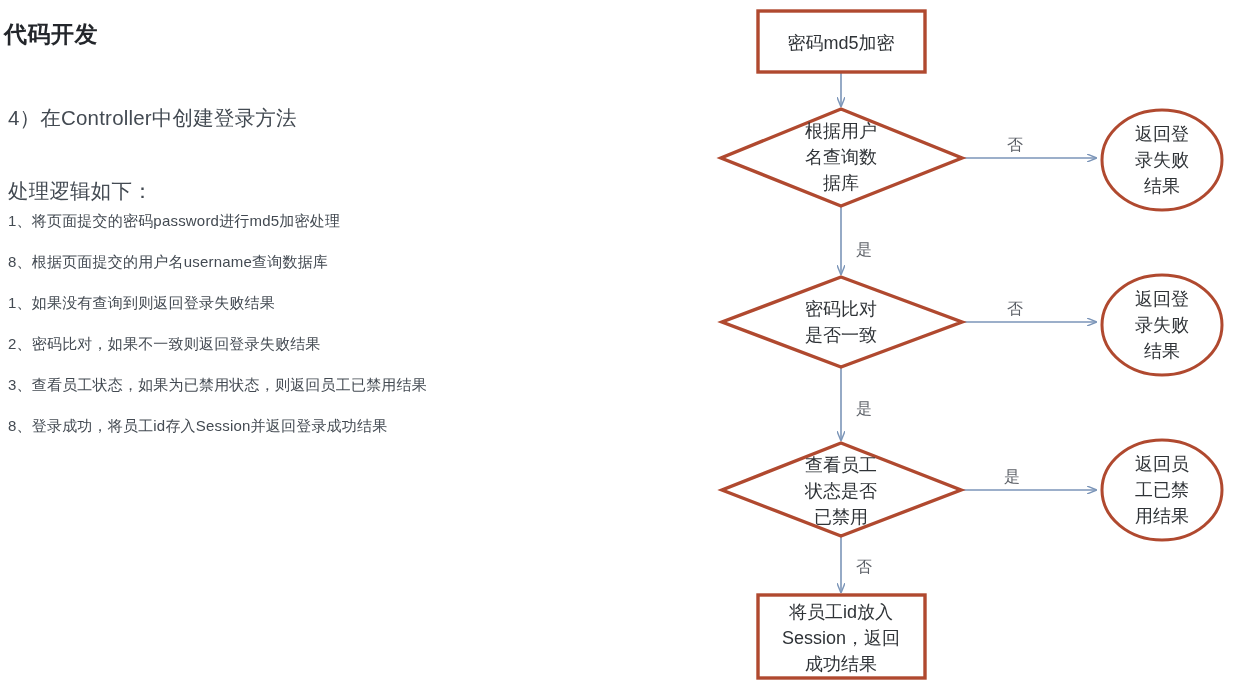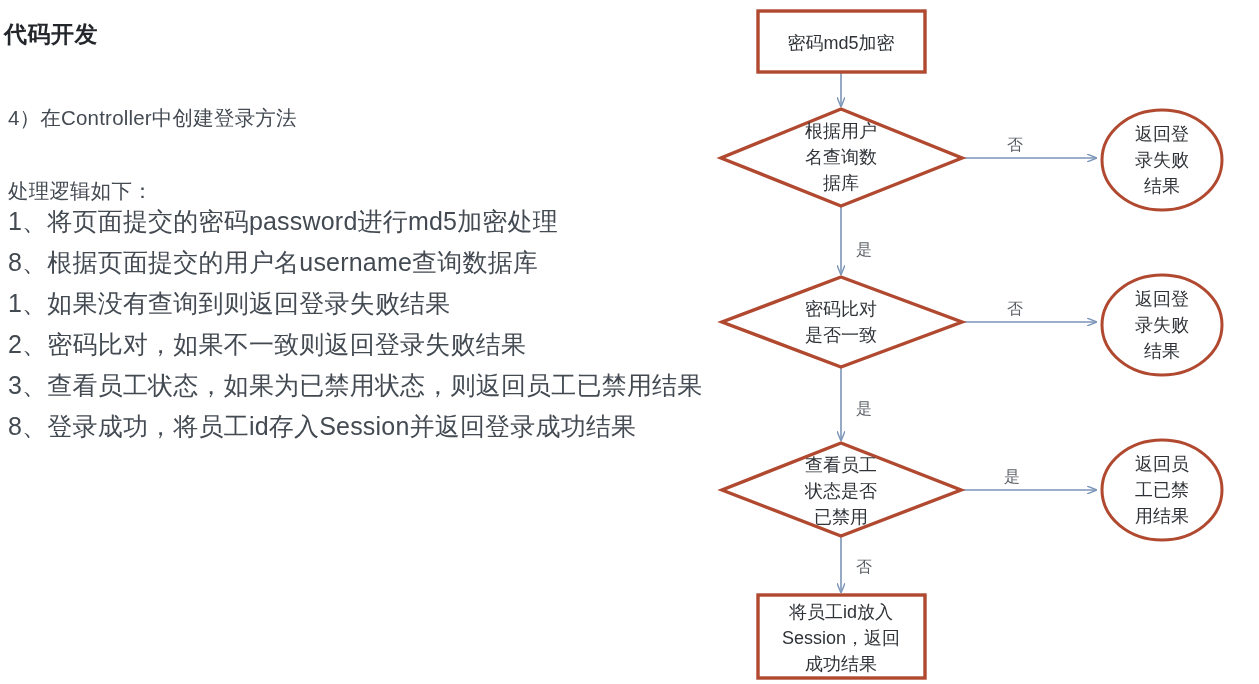--- a/index.html
+++ b/index.html
@@ -54,21 +54,21 @@
   .para.intro  { top: 104px; }
   .para.logic  { top: 177px; }
 
   .steps {
     position: absolute;
     left: 8px;
     top: 206px;
     width: 700px;
   }
   .step {
-    font-size: 25px;
+    font-size: 15px;
     color: #434a52;
     white-space: nowrap;
     letter-spacing: 0.2px;
     height: 41px;
     line-height: 30px;
   }
 
   
   .flow {
     position: absolute;

